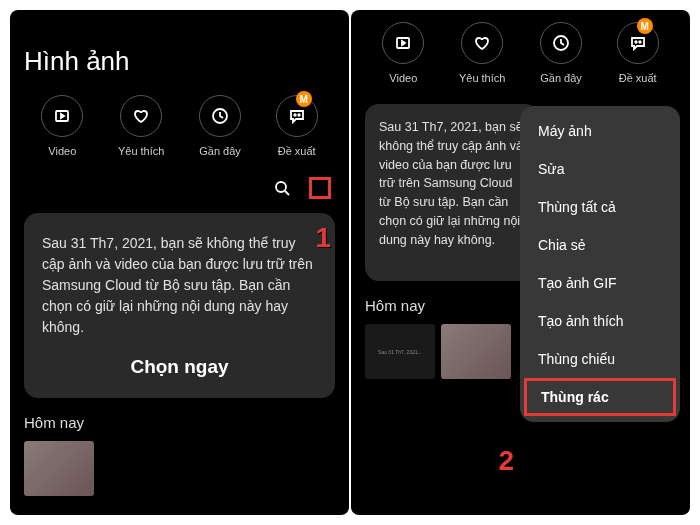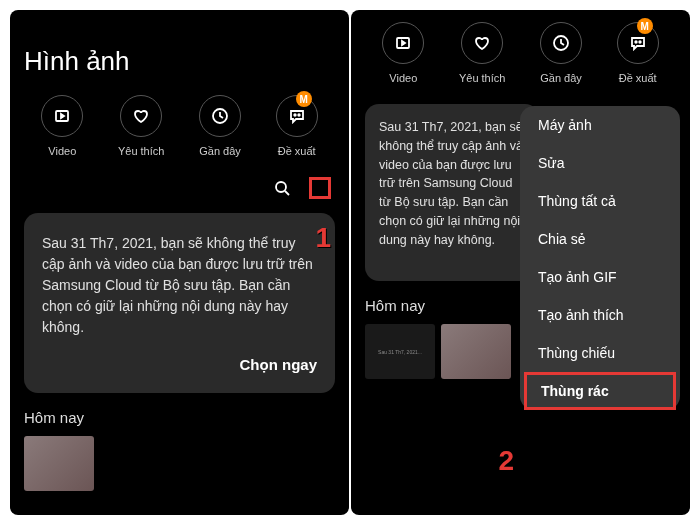--- a/index.html
+++ b/index.html
@@ -10,26 +10,26 @@
 .icon-row { display: flex; justify-content: space-around; margin-bottom: 20px; }
 .icon-item { display: flex; flex-direction: column; align-items: center; gap: 8px; position: relative; }
 .icon-circle { width: 42px; height: 42px; border: 1.5px solid #555; border-radius: 50%; display: flex; align-items: center; justify-content: center; color: #fff; }
 .icon-label { font-size: 11px; color: #ccc; }
 .badge { position: absolute; top: -4px; right: 6px; background: #ff8c00; color: #fff; border-radius: 50%; width: 16px; height: 16px; font-size: 10px; display: flex; align-items: center; justify-content: center; font-weight: bold; }
 .toolbar { display: flex; justify-content: flex-end; gap: 16px; align-items: center; margin-bottom: 14px; padding-right: 4px; }
 .toolbar-icon { width: 22px; height: 22px; display: flex; align-items: center; justify-content: center; color: #fff; }
 .red-box { border: 3px solid #e53935; padding: 2px 6px; }
 .card { background: #2a2a2a; border-radius: 14px; padding: 20px 18px; margin-bottom: 16px; }
 .card-text { font-size: 14px; line-height: 1.5; color: #e0e0e0; margin-bottom: 18px; }
-.card-btn { text-align: right; font-size: 15px; font-weight: 600; color: #fff; }
+.card-btn { text-align: center; font-size: 19px; font-weight: 600; color: #fff; }
 .section-label { font-size: 15px; color: #ddd; margin-bottom: 10px; }
 .thumbs { display: flex; gap: 6px; }
 .thumb { width: 70px; height: 55px; background: linear-gradient(135deg, #8a7a7a 0%, #6b5555 100%); border-radius: 3px; }
 .thumb.dark { background: #1a1a1a; display: flex; align-items: center; justify-content: center; font-size: 5px; color: #888; padding: 4px; }
-.menu { position: absolute; top: 96px; right: 10px; background: #383838; border-radius: 14px; width: 160px; padding: 0 0; z-index: 10; }
+.menu { position: absolute; top: 96px; right: 10px; background: #383838; border-radius: 14px; width: 160px; padding: 6px 0; z-index: 10; }
 .menu-item { padding: 11px 18px; font-size: 14px; color: #fff; }
 .menu-item.highlighted { border: 3px solid #e53935; margin: 0 4px; padding: 8px 14px; font-weight: bold; }
 .step-num { position: absolute; font-size: 28px; font-weight: 900; color: #e53935; text-shadow: 1px 1px 0 #000; }
 .step1 { top: 212px; right: 18px; }
 .step2 { bottom: 38px; right: 176px; }
 .phone2 .card-text { font-size: 12.5px; }
 .phone2 .card { padding: 14px 14px; margin-top: 20px; }
 svg { width: 20px; height: 20px; stroke: currentColor; fill: none; stroke-width: 1.8; }
 </style>
 </head>

